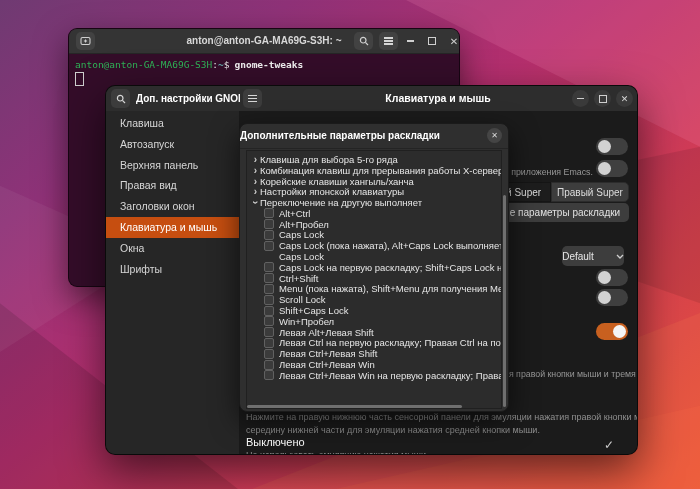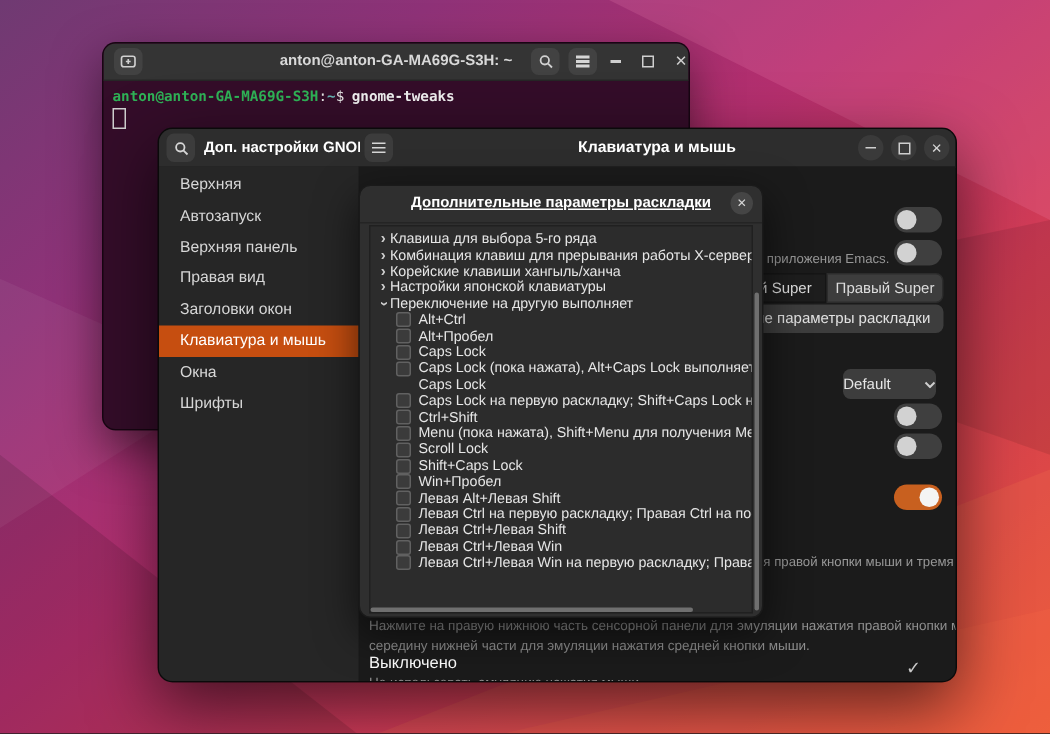--- a/index.html
+++ b/index.html
@@ -27,21 +27,21 @@
     display:flex;align-items:center;justify-content:center;}
   .t-newtab{left:7px;}
   .t-search{left:285px;}
   .t-menu{left:310px;}
   .t-wc{position:absolute;top:0;height:24px;width:14px;display:flex;align-items:center;justify-content:center;
     color:#cfcfcf;font-size:10px;}
   .t-min{left:334px;} .t-max{left:356px;} .t-close{left:378px;}
   .glyph-min{width:7px;height:1.5px;background:#cfcfcf;display:inline-block;}
   .glyph-max{width:6px;height:6px;border:1px solid #cfcfcf;display:inline-block;}
   .t-body{padding:5px 6px;font-family:"DejaVu Sans Mono", monospace;font-size:9.5px;line-height:12px;}
-  .p-user{color:#2fb357;font-weight:bold;}
+  .p-user{color:#2fb357;font-weight:normal;}
   .p-colon,.p-dollar{color:#e8e8e8;}
   .p-path{color:#66b2b2;font-weight:bold;}
   .p-cmd{color:#f0f0f0;font-weight:bold;margin-left:5px;}
   .t-cursor{width:7px;height:12px;border:1px solid #cfcfcf;margin-top:1px;}
 
   
   .tweaks{position:absolute;left:105px;top:85px;width:531px;height:368px;background:#1b1b1b;
     border-radius:10px;box-shadow:0 16px 44px rgba(0,0,0,.58);border:1px solid rgba(0,0,0,.6);
     z-index:2;overflow:hidden;}
   .g-header{position:absolute;left:0;top:0;right:0;height:25px;background:#2d2d2d;
@@ -93,22 +93,22 @@
   .sub2{position:absolute;left:6px;top:314px;color:#8f8f8f;font-size:9px;white-space:nowrap;text-align:center;}
   .opt-title{position:absolute;left:6px;top:325px;color:#fff;font-size:11px;}
   .opt-sub{position:absolute;left:6px;top:339px;color:#8f8f8f;font-size:9px;white-space:nowrap;}
   .check{position:absolute;left:364px;top:327px;color:#c9c9c9;font-size:12px;}
 
   
   .dialog{position:absolute;left:133px;top:37px;width:270px;height:289px;background:#2f2f2f;
     border-radius:8px;box-shadow:0 10px 28px rgba(0,0,0,.6);border:1px solid #1a1a1a;
     z-index:5;box-sizing:border-box;}
   .d-header{position:relative;height:24px;border-bottom:1px solid #242424;}
-  .d-title{position:absolute;left:0;right:0;top:0;height:24px;line-height:24px;text-align:center;
-    color:#fff;font-size:10px;font-weight:bold;text-decoration:underline;}
+  .d-title{position:absolute;left:0;right:0;top:0;height:24px;line-height:24px;
+    color:#fff;font-size:10px;font-weight:bold;}
   .d-close{position:absolute;right:6px;top:4px;width:15px;height:15px;border-radius:50%;background:#454545;
     color:#d8d8d8;font-size:8px;display:flex;align-items:center;justify-content:center;}
   .d-frame{position:absolute;left:6px;right:6px;top:26px;bottom:2px;background:#2c2c2c;
     border:1px solid #202020;overflow:hidden;padding:3px 0 0 4px;box-sizing:border-box;}
   .trow{height:10.8px;display:flex;align-items:center;white-space:nowrap;color:#e6e6e6;font-size:9.5px;}
   .trow .arrow{width:9px;color:#cfcfcf;font-size:10px;font-weight:bold;display:inline-block;text-align:center;
     flex:0 0 9px;}
   .trow .arrow.open{transform:rotate(90deg);}
   .trow.option{padding-left:13px;}
   .trow .cbx{flex:0 0 8px;width:8px;height:8px;background:#3b3b3b;border:1px solid #616161;border-radius:2px;
@@ -197,21 +197,21 @@
       </div>
     <div class="g-wc g-max">
         <span class="glyph-max"></span>
       </div>
     <div class="g-wc g-close">
         <span>✕</span>
       </div>
   </div>
 
   <aside class="g-sidebar">
-      <div class="sb-item">Верхняя</div>
+      <div class="sb-item">Клавиша</div>
       <div class="sb-item">Автозапуск</div>
       <div class="sb-item">Верхняя панель</div>
       <div class="sb-item">Правая вид</div>
       <div class="sb-item">Заголовки окон</div>
       <div class="sb-item sel">Клавиатура и мышь</div>
       <div class="sb-item">Окна</div>
       <div class="sb-item">Шрифты</div>
     </aside>
 
   <div class="g-main">

